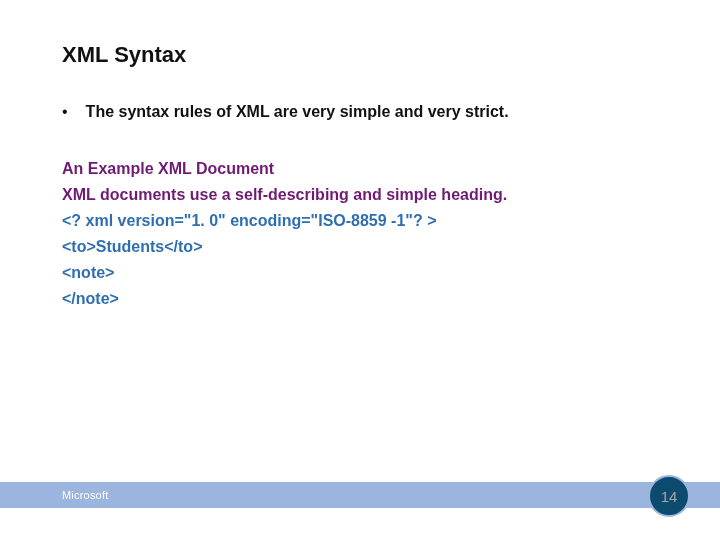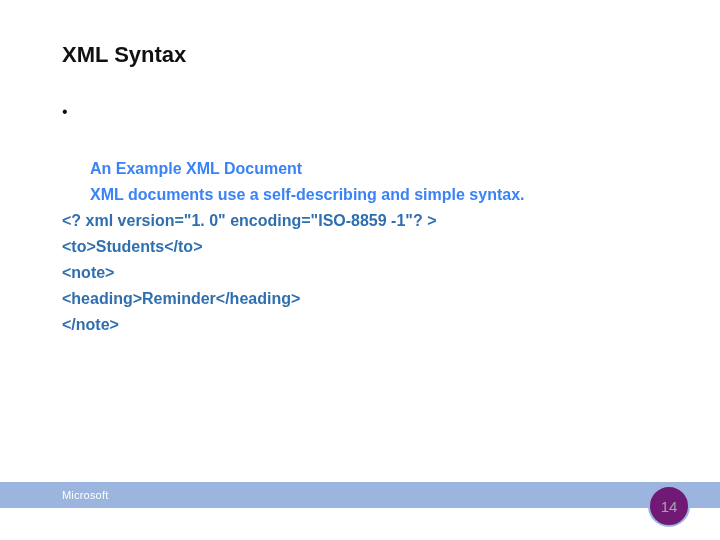--- a/index.html
+++ b/index.html
@@ -3,45 +3,45 @@
 <meta charset="utf-8">
 <style>
   * { margin: 0; padding: 0; box-sizing: border-box; }
   html, body { width: 720px; height: 540px; background: #fff; font-family: Arial, Helvetica, sans-serif; overflow: hidden; }
   .slide { position: relative; width: 720px; height: 540px; padding: 42px 62px 14px 62px; }
   .title { font-size: 22px; font-weight: bold; color: #111; margin-bottom: 34px; }
   .bullet { display: flex; align-items: flex-start; margin-bottom: 34px; }
   .bullet .dot { font-size: 16px; color: #111; margin-right: 18px; line-height: 20px; }
   .bullet .text { font-size: 16px; font-weight: bold; color: #111; line-height: 20px; }
   .body { font-size: 16px; font-weight: bold; line-height: 26px; }
-  .black { color: #3b82f6; display: block; margin-left: 28px; }
+  .black { color: #701a75; display: block; }
   .blue  { color: #2f6fb0; display: block; }
   .footer-bar { position: absolute; left: 0; right: 0; bottom: 32px; height: 26px; background: #9cb5de; display: flex; align-items: center; padding-left: 62px; }
   .brand { font-size: 11px; color: #fff; letter-spacing: 0.2px; }
-  .pagenum-circle { position: absolute; right: 30px; bottom: 13px; width: 42px; height: 42px; border: 2px solid #9cb5de; border-radius: 50%; background: #701a75; display: flex; align-items: center; justify-content: center; }
+  .pagenum-circle { position: absolute; right: 30px; bottom: 23px; width: 42px; height: 42px; border: 2px solid #9cb5de; border-radius: 50%; background: #0c4a6e; display: flex; align-items: center; justify-content: center; }
   .pagenum { font-size: 15px; color: #a6a6a6; }
 </style>
 </head>
 <body>
 
 <div class="slide">
 
   <h1 class="title">XML Syntax</h1>
 
   <div class="bullet">
     <span class="dot">•</span>
+    <span class="text">The syntax rules of XML are very simple and very strict.</span>
   </div>
 
   <div class="body">
     <span class="black">An Example XML Document</span>
-    <span class="black">XML documents use a self-describing and simple syntax.</span>
+    <span class="black">XML documents use a self-describing and simple heading.</span>
     <span class="blue">&lt;? xml version="1. 0" encoding="ISO-8859 -1"? &gt;</span>
     <span class="blue">&lt;to&gt;Students&lt;/to&gt;</span>
     <span class="blue">&lt;note&gt;</span>
-    <span class="blue">&lt;heading&gt;Reminder&lt;/heading&gt;</span>
     <span class="blue">&lt;/note&gt;</span>
   </div>
 
   <div class="footer-bar">
     <span class="brand">Microsoft</span>
   </div>
 
   <div class="pagenum-circle">
     <span class="pagenum">14</span>
   </div>

